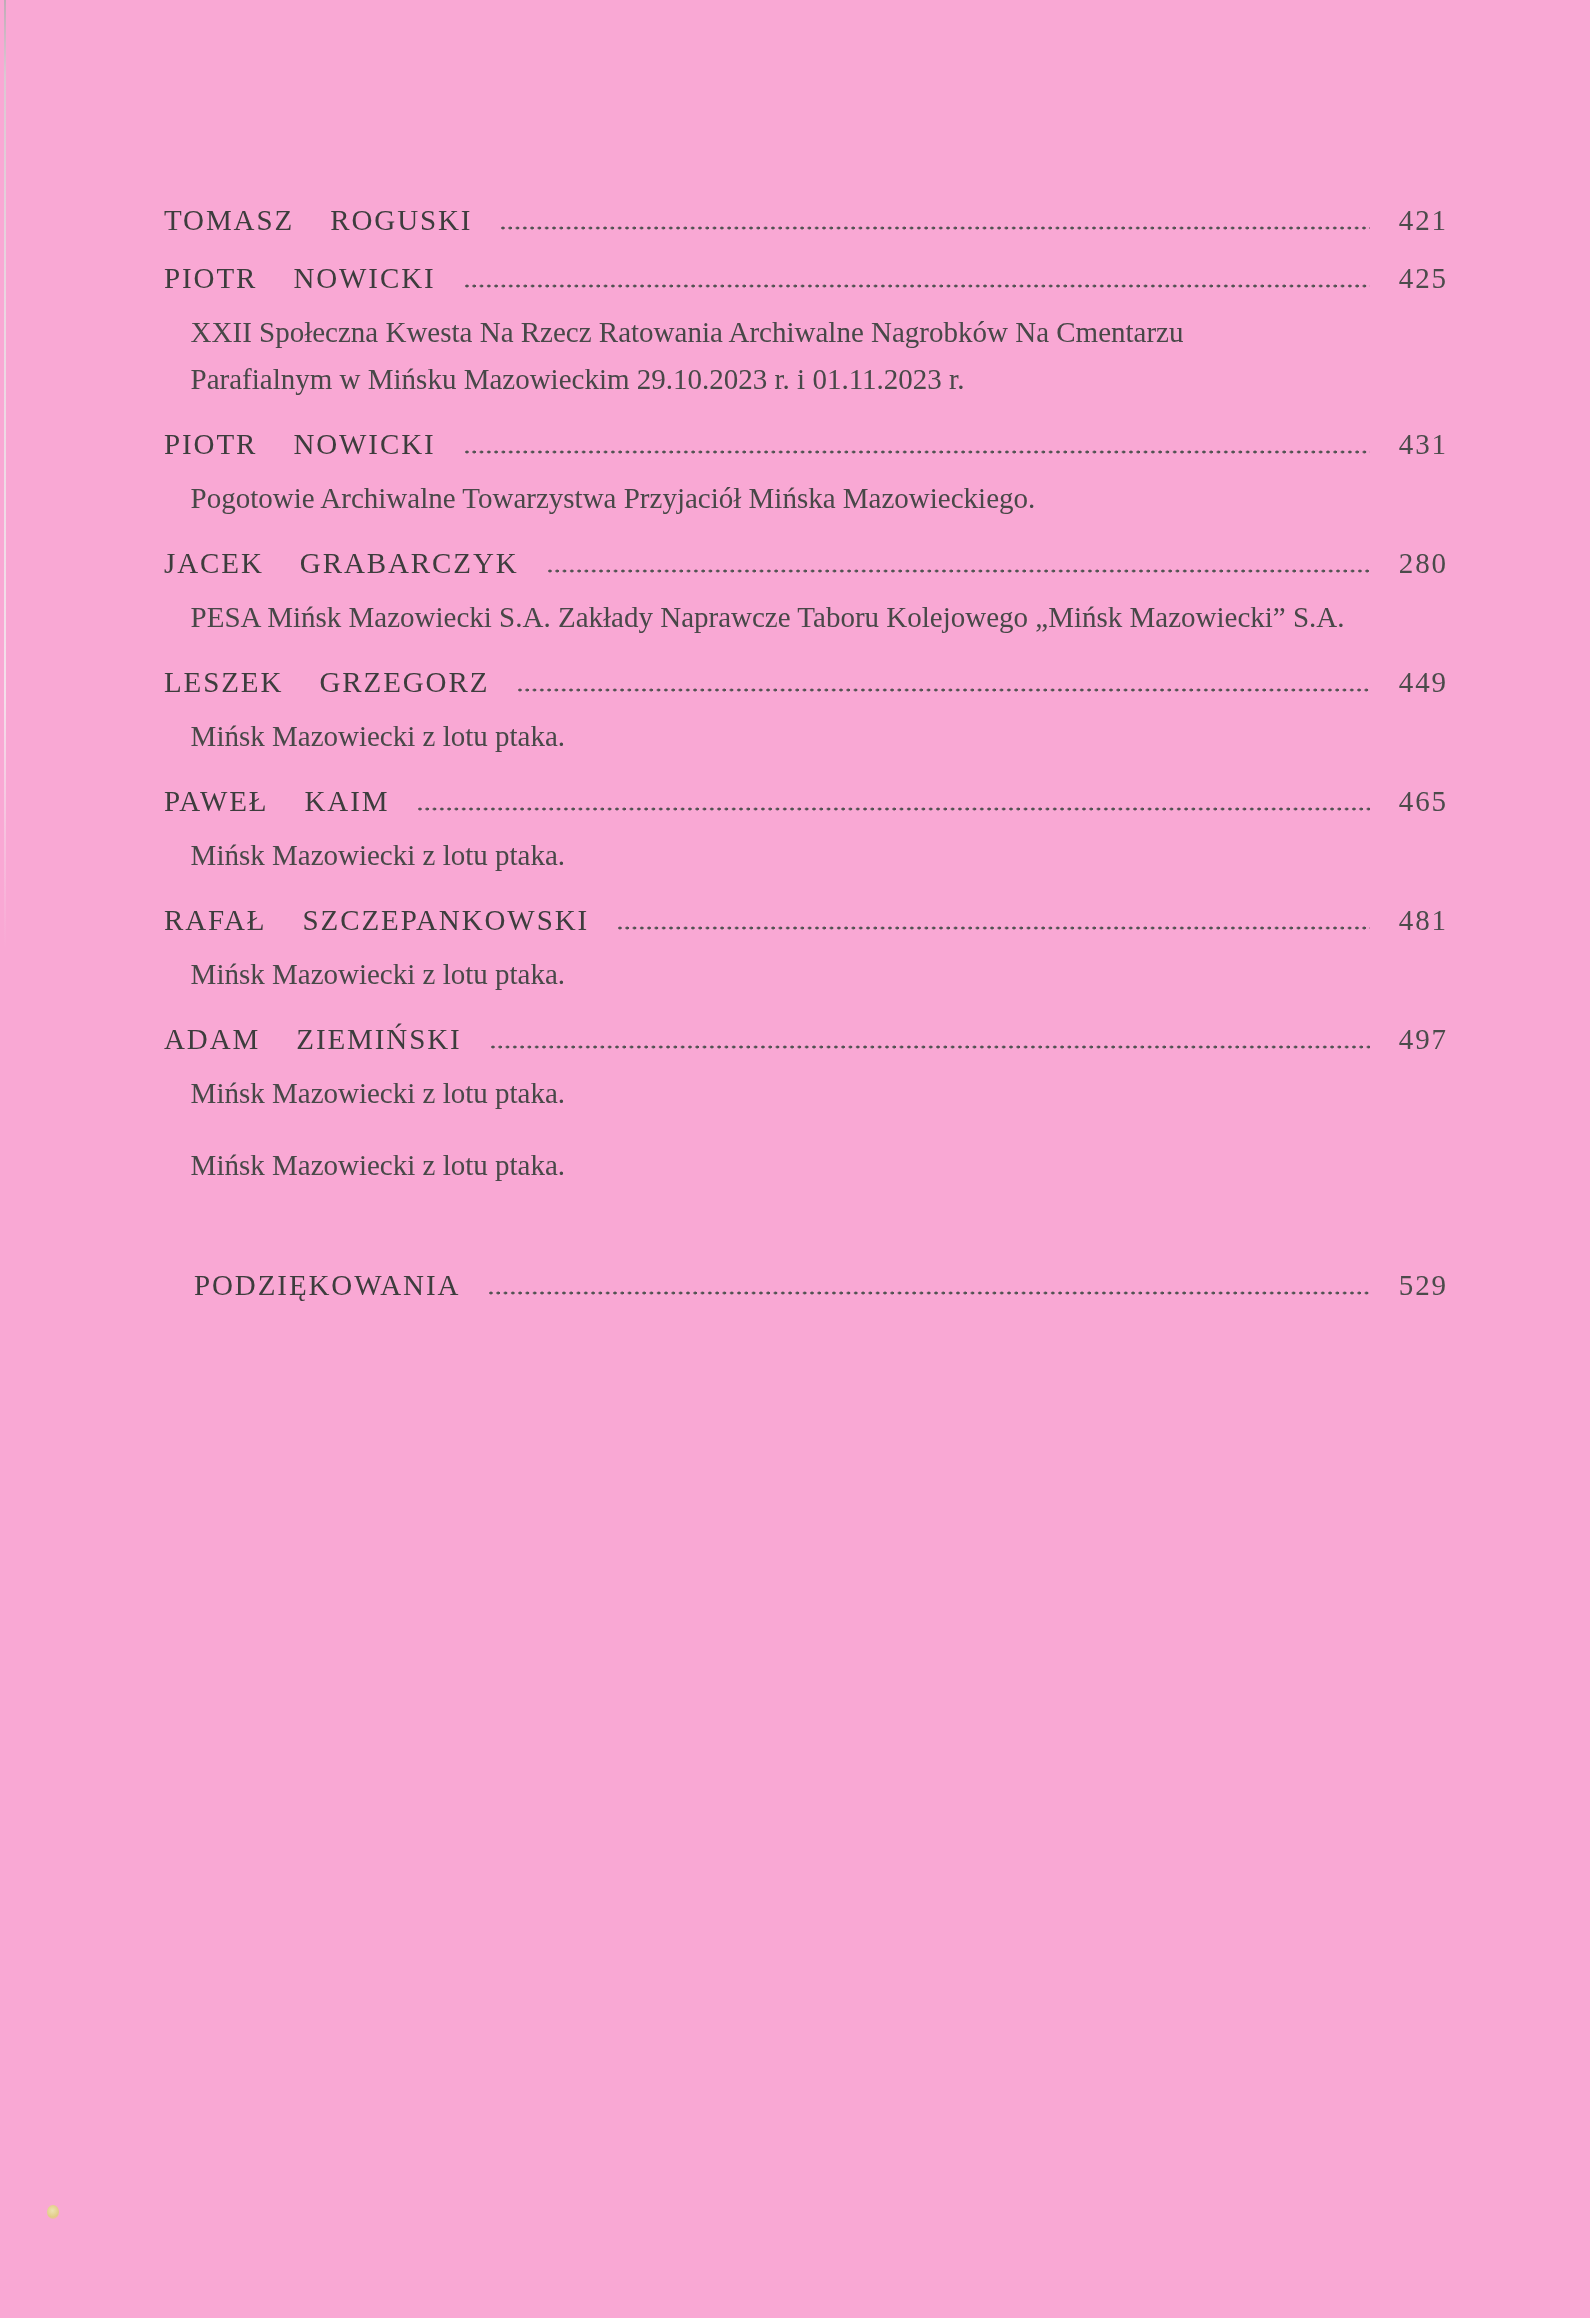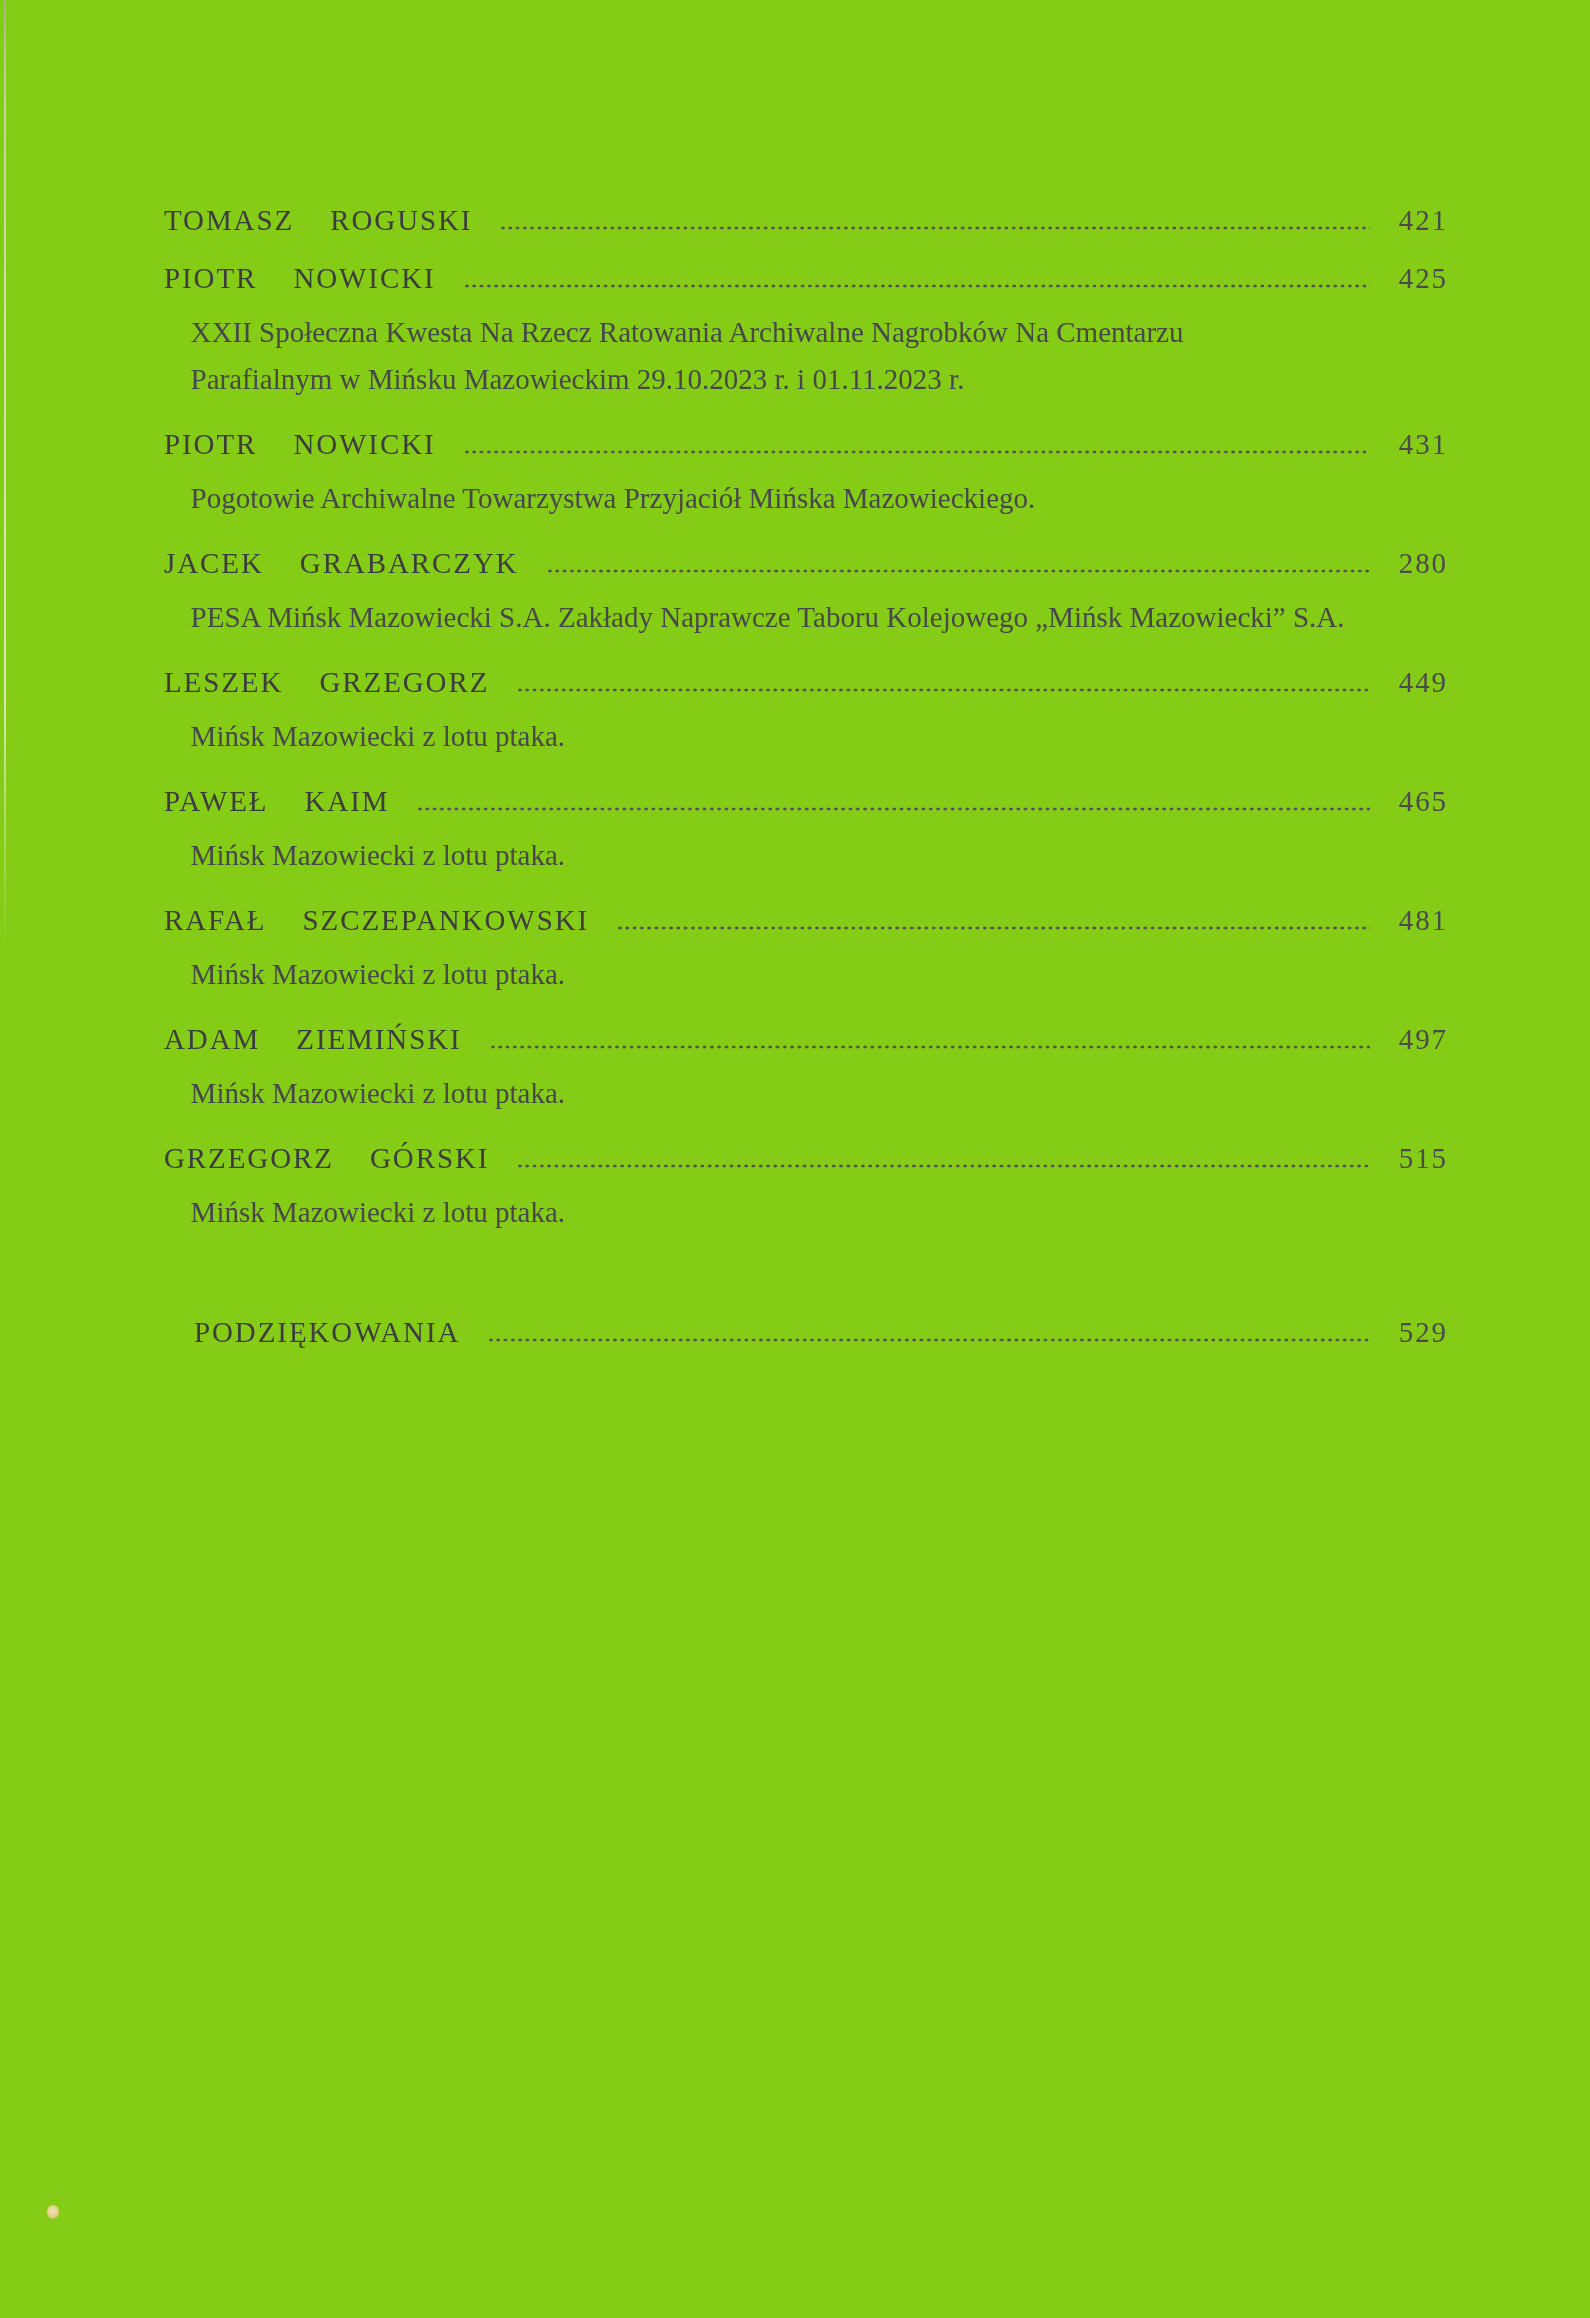--- a/index.html
+++ b/index.html
@@ -5,21 +5,21 @@
 <style>
   html, body {
     margin: 0;
     padding: 0;
     background: #ffffff;
   }
   .page {
     position: relative;
     width: 1590px;
     height: 2319px;
-    background: #84cc16;
+    background: #f9a8d4;
     font-family: "Liberation Serif", "DejaVu Serif", serif;
     color: #3f3f3f;
     overflow: hidden;
   }
   
   .edge-line {
     position: absolute;
     left: 4.4px;
     top: 0;
     width: 1.9px;
@@ -175,25 +175,20 @@
         <span class="author">ADAM  ZIEMIŃSKI</span>
         <span class="leader"></span>
         <span class="pagenum">497</span>
       </div>
       <div class="subtitle">
         <div class="subtitle-line">Mińsk Mazowiecki z lotu ptaka.</div>
       </div>
     </div>
 
     <div class="entry">
-      <div class="entry-row">
-        <span class="author">GRZEGORZ  GÓRSKI</span>
-        <span class="leader"></span>
-        <span class="pagenum">515</span>
-      </div>
       <div class="subtitle">
         <div class="subtitle-line">Mińsk Mazowiecki z lotu ptaka.</div>
       </div>
     </div>
 
     <div class="entry footer-entry">
       <div class="entry-row">
         <span class="author">PODZIĘKOWANIA</span>
         <span class="leader"></span>
         <span class="pagenum">529</span>

